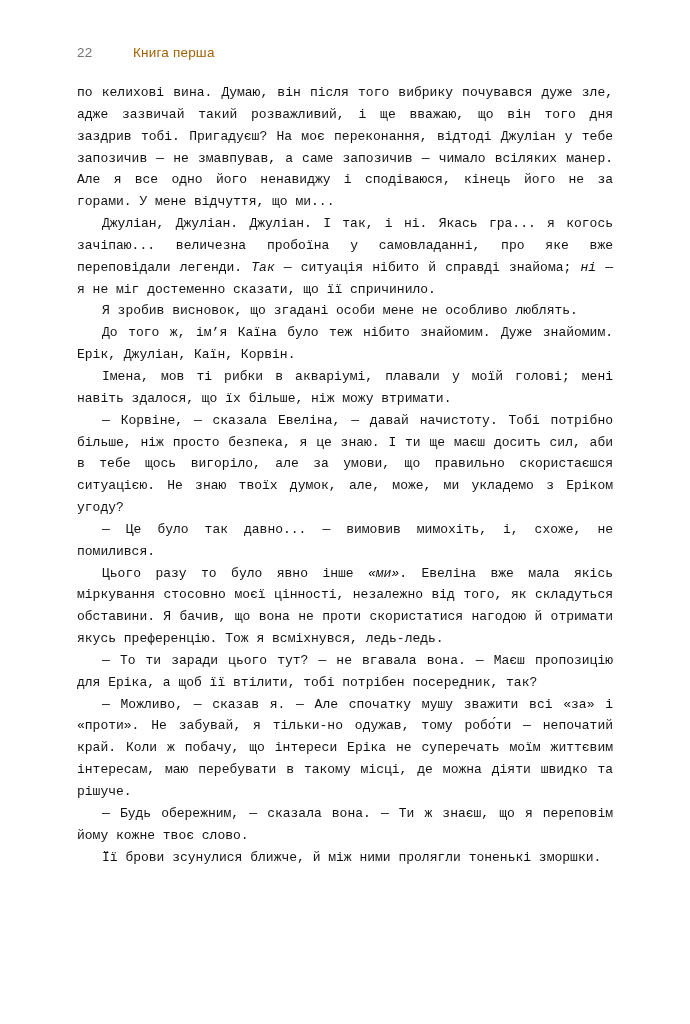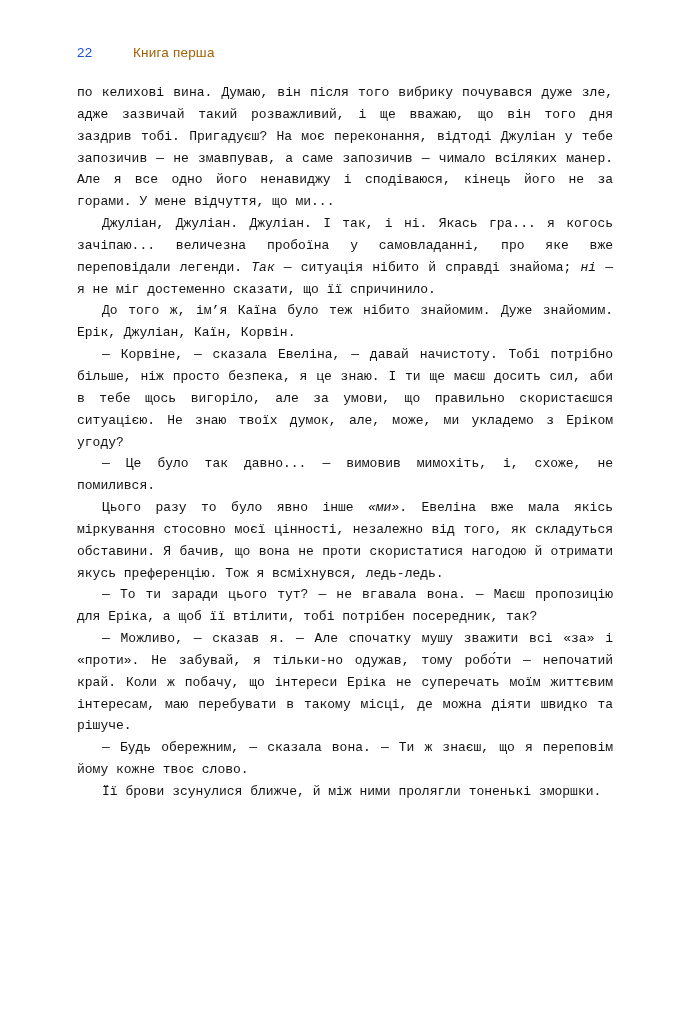--- a/index.html
+++ b/index.html
@@ -30,21 +30,21 @@
     font-size: 13.5px;
     line-height: 18px;
     color: #4a4a4a;
     letter-spacing: 0.2px;
     white-space: nowrap;
   }
   .folio {
     display: inline-block;
     width: 56px;
     flex: 0 0 56px;
-    color: #1d4ed8;
+    color: #737373;
   }
   .head-title {
     display: inline-block;
     color: #a16207;
   }
 
   
   .textblock {
     position: absolute;
     left: 77px;
@@ -79,21 +79,23 @@
 <div class="page" style="background: rgb(255, 255, 255);">
 
   <div class="running-head" style="color: rgb(74, 74, 74);">
     <span class="folio">22</span>
     <span class="head-title">Книга перша</span>
   </div>
 
   <div class="textblock" style="color: rgb(17, 17, 17);">
       <p class="noindent"><span>по келихові вина. Думаю, він після того вибрику почувався дуже зле, адже зазвичай такий розважливий, і ще вважаю, що він того дня заздрив тобі. Пригадуєш? На моє переконання, відтоді Джуліан у тебе запозичив — не змавпував, а саме запозичив — чимало всіляких манер. Але я все одно його ненавиджу і сподіваюся, кінець його не за горами. У мене відчуття, що ми...</span></p>
       <p><span>Джуліан, Джуліан. Джуліан. І так, і ні. Якась гра... я когось зачіпаю... величезна пробоїна у самовладанні, про яке вже переповідали легенди. </span><em>Так</em><span> — ситуація нібито й справді знайома; </span><em>ні</em><span> — я не міг достеменно сказати, що її спричинило.</span></p>
+      <p><span>Я зробив висновок, що згадані особи мене не особливо люблять.</span></p>
       <p><span>До того ж, ім’я Каїна було теж нібито знайомим. Дуже знайомим. Ерік, Джуліан, Каїн, Корвін.</span></p>
+      <p><span>Імена, мов ті рибки в акваріумі, плавали у моїй голові; мені навіть здалося, що їх більше, ніж можу втримати.</span></p>
       <p><span>— Корвіне, — сказала Евеліна, — давай начистоту. Тобі потрібно більше, ніж просто безпека, я це знаю. І ти ще маєш досить сил, аби в тебе щось вигоріло, але за умови, що правильно скористаєшся ситуацією. Не знаю твоїх думок, але, може, ми укладемо з Еріком угоду?</span></p>
       <p><span>— Це було так давно... — вимовив мимохіть, і, схоже, не помилився.</span></p>
       <p><span>Цього разу то було явно інше </span><em>«ми»</em><span>. Евеліна вже мала якісь міркування стосовно моєї цінності, незалежно від того, як складуться обставини. Я бачив, що вона не проти скористатися нагодою й отримати якусь преференцію. Тож я всміхнувся, ледь-ледь.</span></p>
       <p><span>— То ти заради цього тут? — не вгавала вона. — Маєш пропозицію для Еріка, а щоб її втілити, тобі потрібен посередник, так?</span></p>
       <p><span>— Можливо, — сказав я. — Але спочатку мушу зважити всі «за» і «проти». Не забувай, я тільки-но одужав, тому робо́ти — непочатий край. Коли ж побачу, що інтереси Еріка не суперечать моїм життєвим інтересам, маю перебувати в такому місці, де можна діяти швидко та рішуче.</span></p>
       <p><span>— Будь обережним, — сказала вона. — Ти ж знаєш, що я переповім йому кожне твоє слово.</span></p>
       <p><span>Її брови зсунулися ближче, й між ними пролягли тоненькі зморшки.</span></p>
     </div>
 
 </div>

